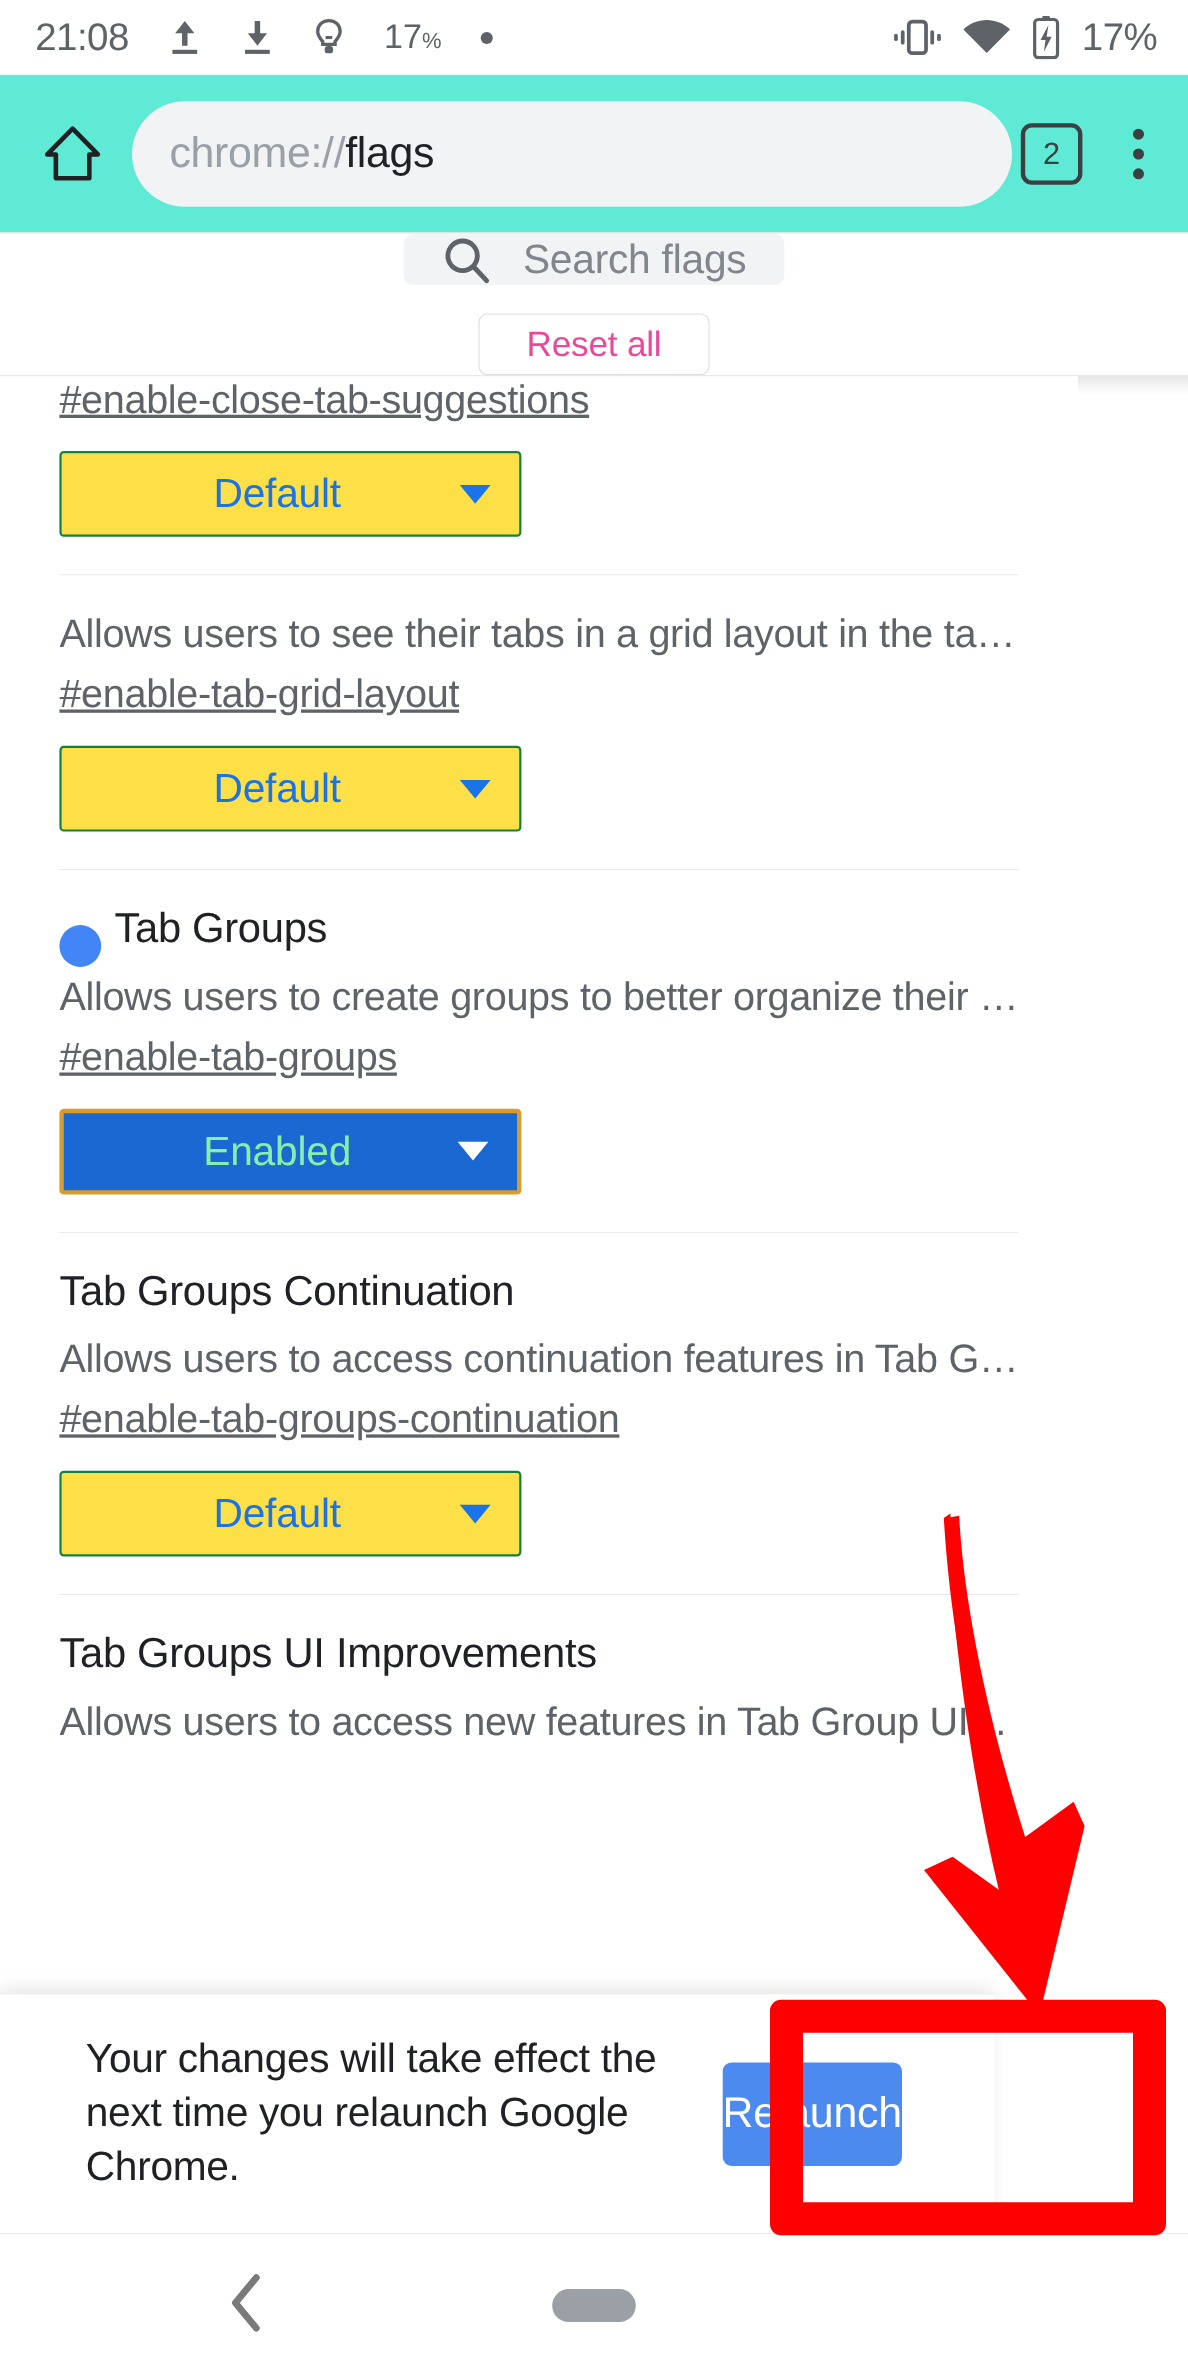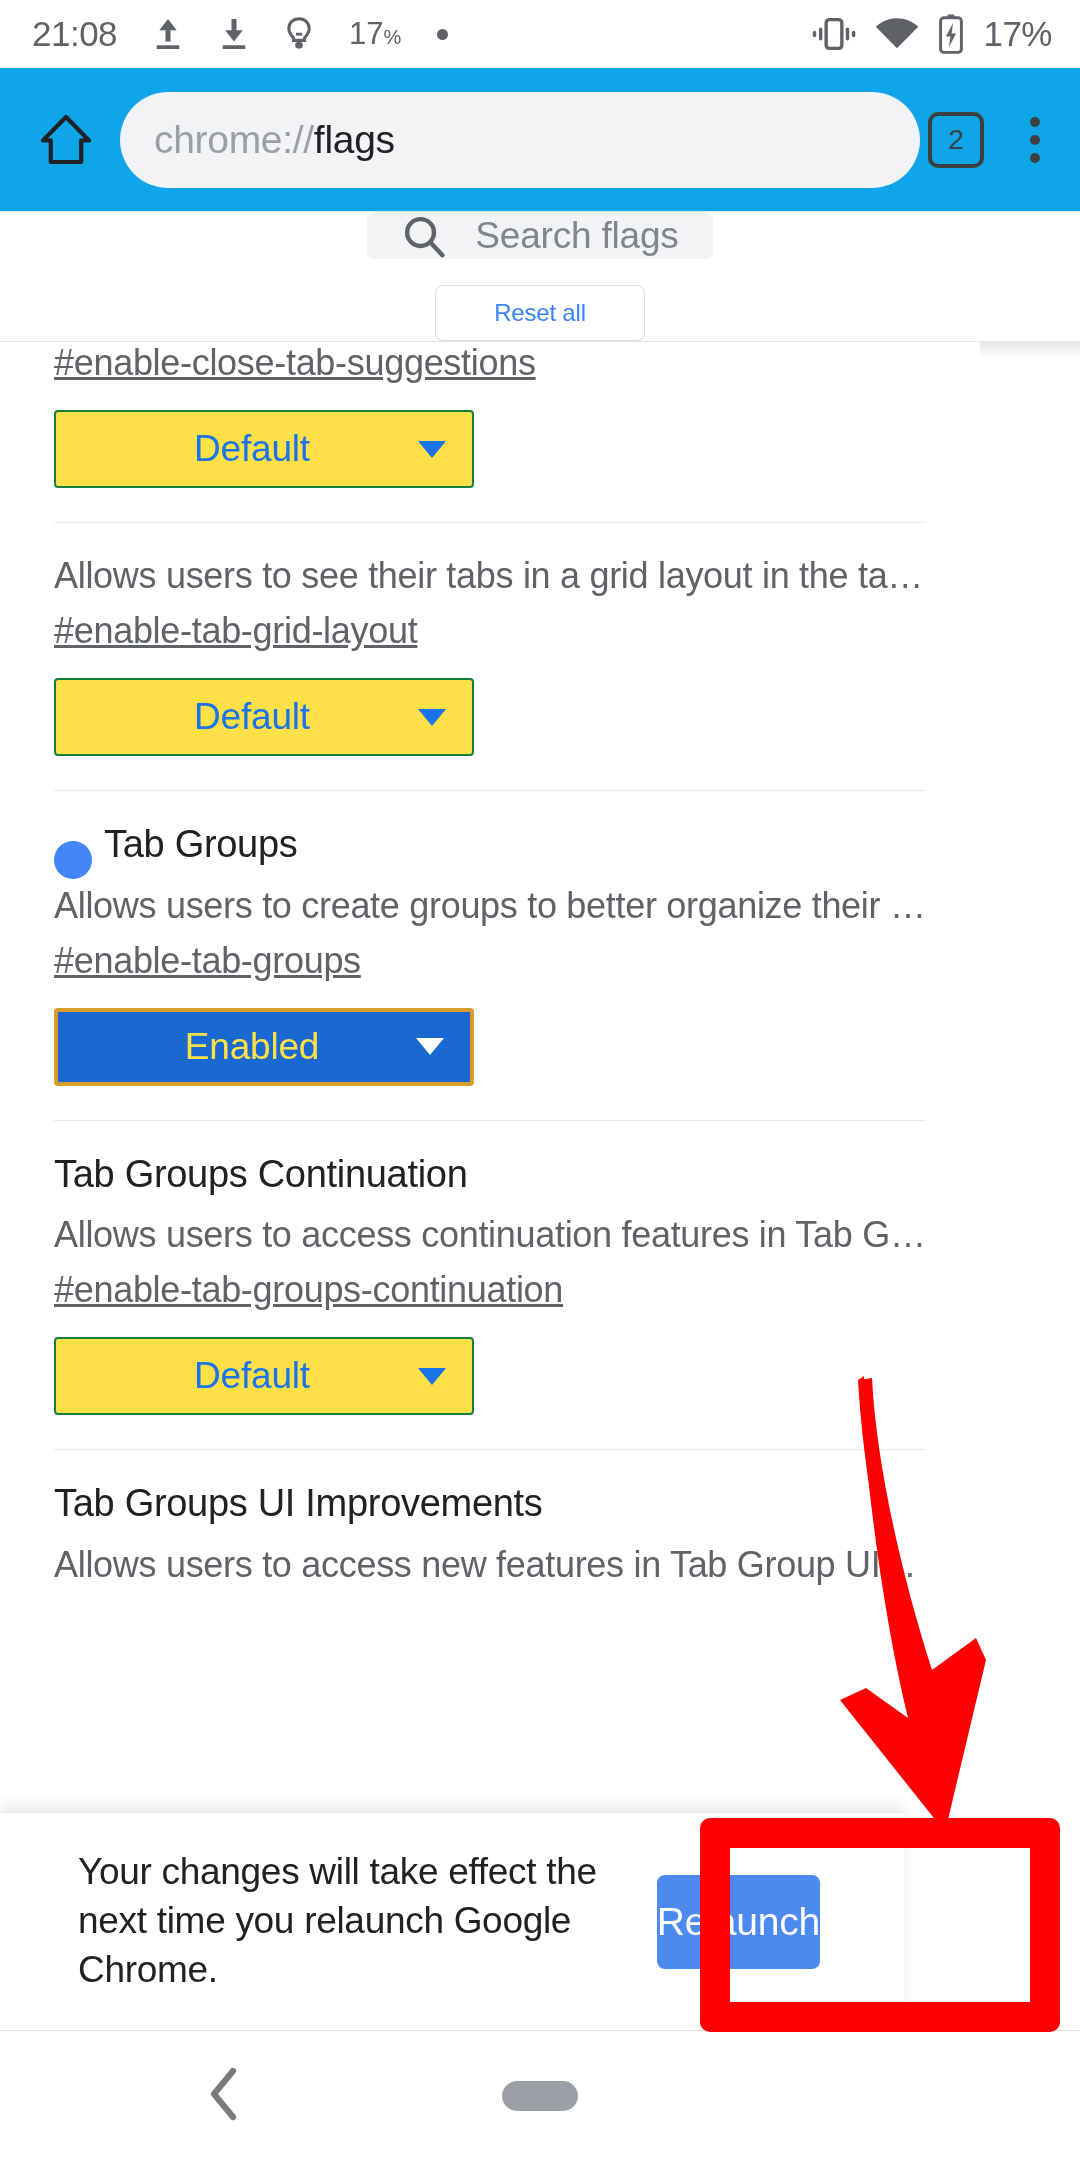--- a/index.html
+++ b/index.html
@@ -23,21 +23,21 @@
   .sb-clock { font-size: 35px; color: #5f6368; letter-spacing: -0.5px; }
   .sb-pct { font-size: 31px; color: #5f6368; }
   .sb-pct .unit { font-size: 20px; }
   .sb-batt-pct { font-size: 35px; color: #5f6368; letter-spacing: -0.5px; }
   .sb-dot { width: 11px; height: 11px; border-radius: 50%; background: #5f6368; }
   .ico { display: inline-block; line-height: 0; }
 
   
   .toolbar {
     position: absolute; top: 68px; left: 0; width: 1080px; height: 144px;
-    display: flex; align-items: center; background: #0ea5e9;
+    display: flex; align-items: center; background: #5eead4;
     border-bottom: 1px solid #e6e6e6;
   }
   .home-btn { width: 96px; margin-left: 18px; display: flex; justify-content: center; align-items: center; }
   .omnibox {
     flex: 1; height: 96px; margin: 0 8px 0 6px;
     background: #f1f3f4; border-radius: 48px;
     display: flex; align-items: center; padding: 0 34px;
   }
   .omni-text { font-size: 39px; color: #202124; letter-spacing: -0.3px; white-space: nowrap; }
   .omni-text .scheme { color: #9aa0a6; }
@@ -58,21 +58,21 @@
     flex-direction: column;
   }
   .searchbox {
     flex: 1; height: 108px; background: #f1f3f4; border-radius: 8px;
     display: flex; align-items: center; padding: 0 34px; gap: 28px;
   }
   .search-ph { font-size: 37px; color: #80868b; letter-spacing: -0.2px; }
   .reset-btn {
     width: 210px; height: 100px; border: 1px solid #dadce0; border-radius: 8px;
     background: #fff; display: flex; align-items: center; justify-content: center;
-    font-size: 24px; color: #3b82f6; font-weight: 500; letter-spacing: -0.2px;
+    font-size: 32px; color: #ec4899; font-weight: 500; letter-spacing: -0.2px;
   }
   .shadow-strip {
     position: absolute; top: 341px; left: 0; width: 1080px; height: 18px;
     background: linear-gradient(to bottom, rgba(0,0,0,0.10), rgba(0,0,0,0));
     pointer-events: none;
   }
 
   
   .flaglist {
     position: absolute; top: 342px; left: 0; width: 980px; height: 1468px;
@@ -109,21 +109,21 @@
     letter-spacing: -0.2px; padding-left: 30px;
   }
   .flag-select .caret {
     width: 0; height: 0;
     border-left: 14px solid transparent; border-right: 14px solid transparent;
     border-top: 17px solid #1a73e8;
   }
   .flag-select.enabled {
     background: #1a68d1; border: 4px solid #d99b2b;
   }
-  .flag-select.enabled .val { color: #fde047; }
+  .flag-select.enabled .val { color: #86efac; }
   .flag-select.enabled .caret { border-top-color: #ffffff; }
 
   
   .flag.clipped .flag-inner { padding-top: 0; }
 
   
   .relaunch-bar {
     position: absolute; left: 0; top: 1812px; width: 904px; height: 218px;
     background: #ffffff; border-top: 1px solid #eaeaea;
     box-shadow: 0 -6px 14px rgba(0,0,0,0.09);

